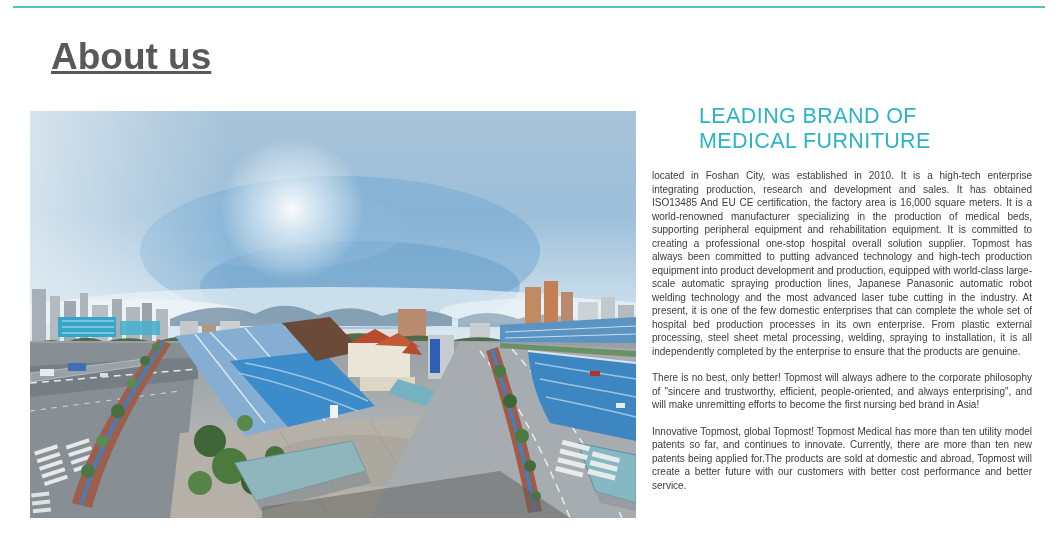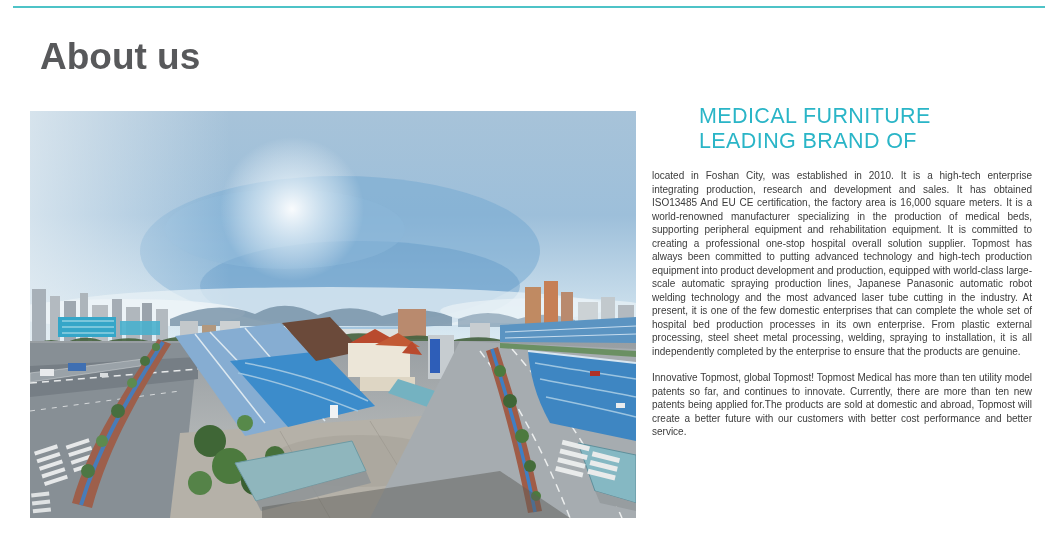--- a/index.html
+++ b/index.html
@@ -7,22 +7,22 @@
     width:1059px;height:534px;background:#ffffff;
     font-family:"Liberation Sans", sans-serif;
     position:relative;overflow:hidden;
     -webkit-font-smoothing:antialiased;
   }
   .top-rule{
     position:absolute;left:13px;top:6px;width:1032px;height:2px;
     background:#4ec3c7;
   }
   .page-title{
-    position:absolute;left:40px;top:36px;margin:0;
-    font-size:37px;font-weight:700;color:#58595b;letter-spacing:0px;
+    position:absolute;left:51px;top:36px;margin:0;
+    font-size:37px;font-weight:700;color:#58595b;letter-spacing:0px;text-decoration:underline;
   }
   .photo-wrap{
     position:absolute;left:30px;top:111px;width:606px;height:407px;
     overflow:hidden;background:#9fc0d8;
   }
   .photo-wrap svg{display:block;width:100%;height:100%;}
   .text-col{
     position:absolute;left:652px;top:104px;width:380px;color:#3b3b3b;
   }
   .section-heading{
@@ -213,18 +213,19 @@
     <rect x="560" y="260" width="10" height="5" fill="#b03228"></rect>
     <rect x="586" y="292" width="9" height="5" fill="#e9ecee"></rect>
     <rect x="300" y="294" width="8" height="13" fill="#f0f2f3"></rect>
 
     <polygon points="232,396 470,360 540,407 232,407" fill="#5e5e5a" opacity="0.5"></polygon>
   </svg>
 </div>
 
 <div class="text-col">
   <h2 class="section-heading">
+    <span>LEADING BRAND OF</span>
     <span>MEDICAL FURNITURE</span>
-    <span>LEADING BRAND OF</span>
   </h2>
   <p>located in Foshan City, was established in 2010.  It is a high-tech enterprise integrating production, research and development and sales. It has obtained ISO13485 And EU CE certification, the  factory area is 16,000 square meters. It is a world-renowned manufacturer specializing in the production of medical beds, supporting peripheral equipment and rehabilitation equipment. It is committed to creating a professional one-stop hospital overall solution supplier. Topmost has always been committed to putting advanced technology and high-tech production equipment into product development and production, equipped with world-class large-scale automatic spraying production lines, Japanese Panasonic automatic robot welding technology and the most advanced laser tube cutting in the industry. At present, it is one of the few domestic enterprises that can complete the whole set of hospital bed production processes in its own enterprise. From plastic external processing, steel sheet metal processing, welding, spraying to installation, it is all independently completed by the enterprise to ensure that the products are genuine.</p>
+  <p>There is no best, only better! Topmost will always adhere to the corporate philosophy of "sincere and trustworthy, efficient, people-oriented, and always enterprising", and will make unremitting efforts to become the first nursing bed brand in Asia!</p>
   <p>Innovative Topmost, global Topmost! Topmost Medical has more than ten utility model patents so far, and continues to innovate. Currently, there are more than ten new patents being applied for.The products are sold at domestic  and abroad, Topmost will create a better future with our customers with better cost performance and better service.</p>
 </div>
 
 </body></html>

